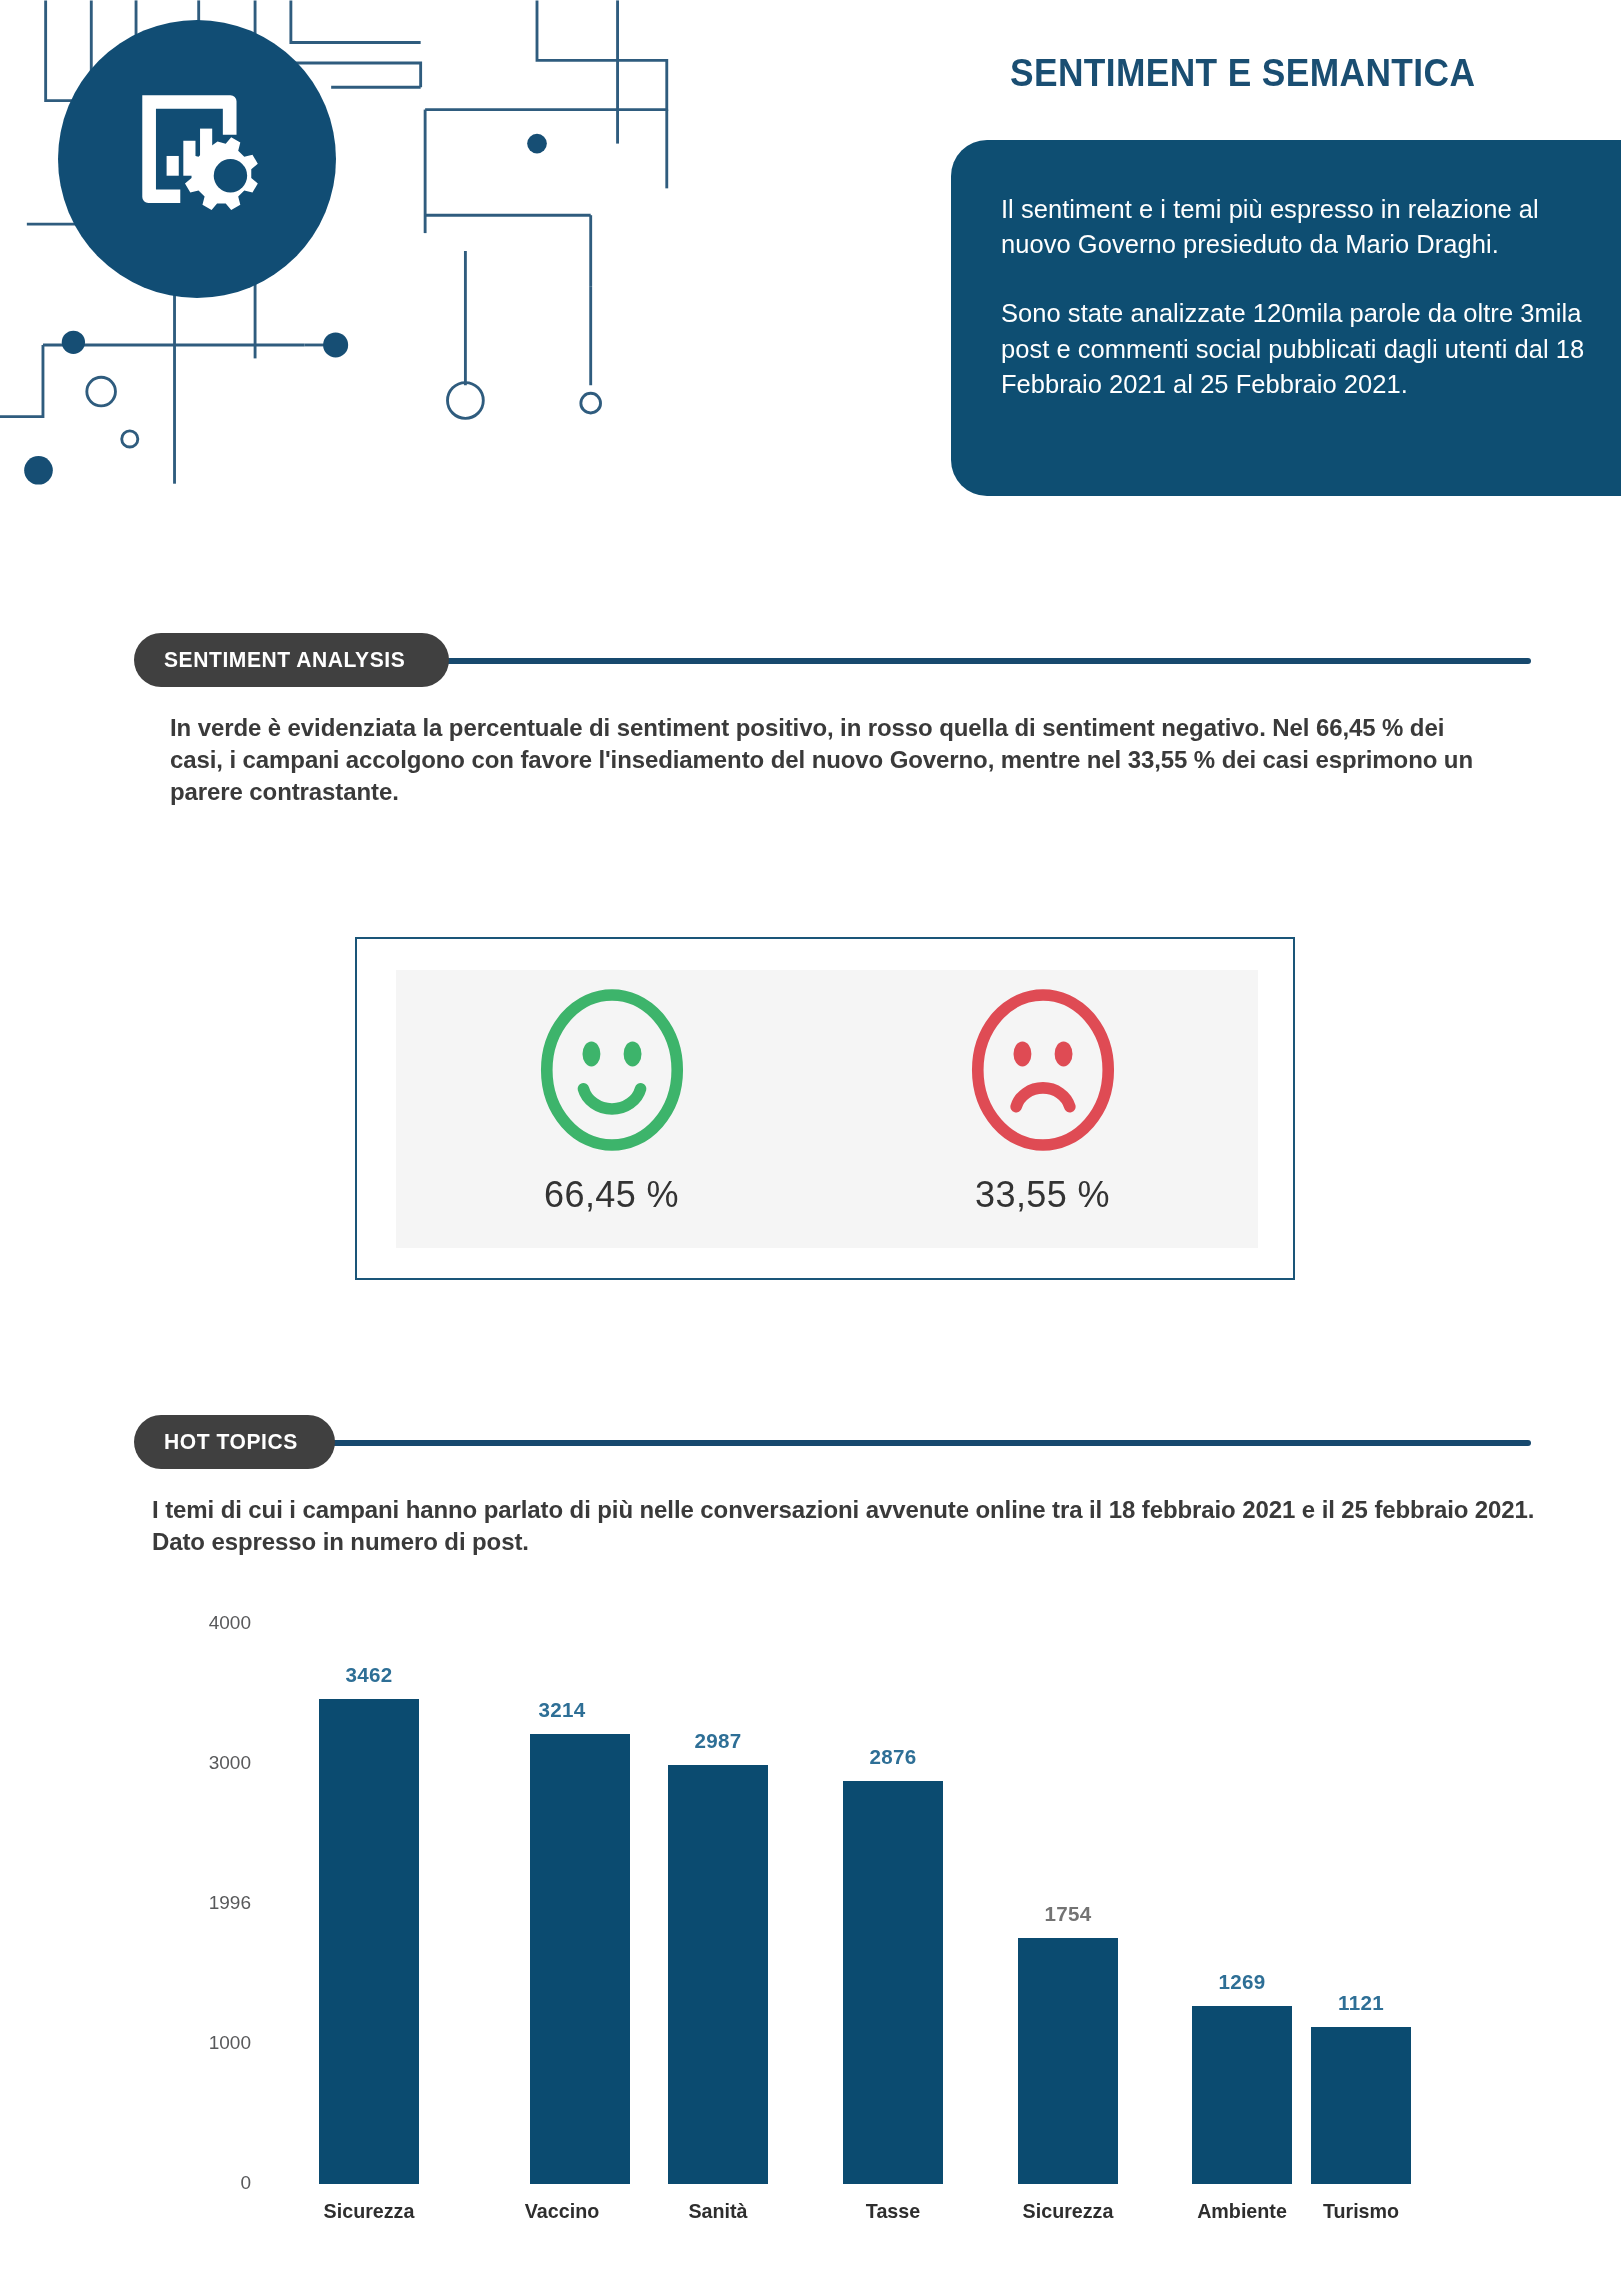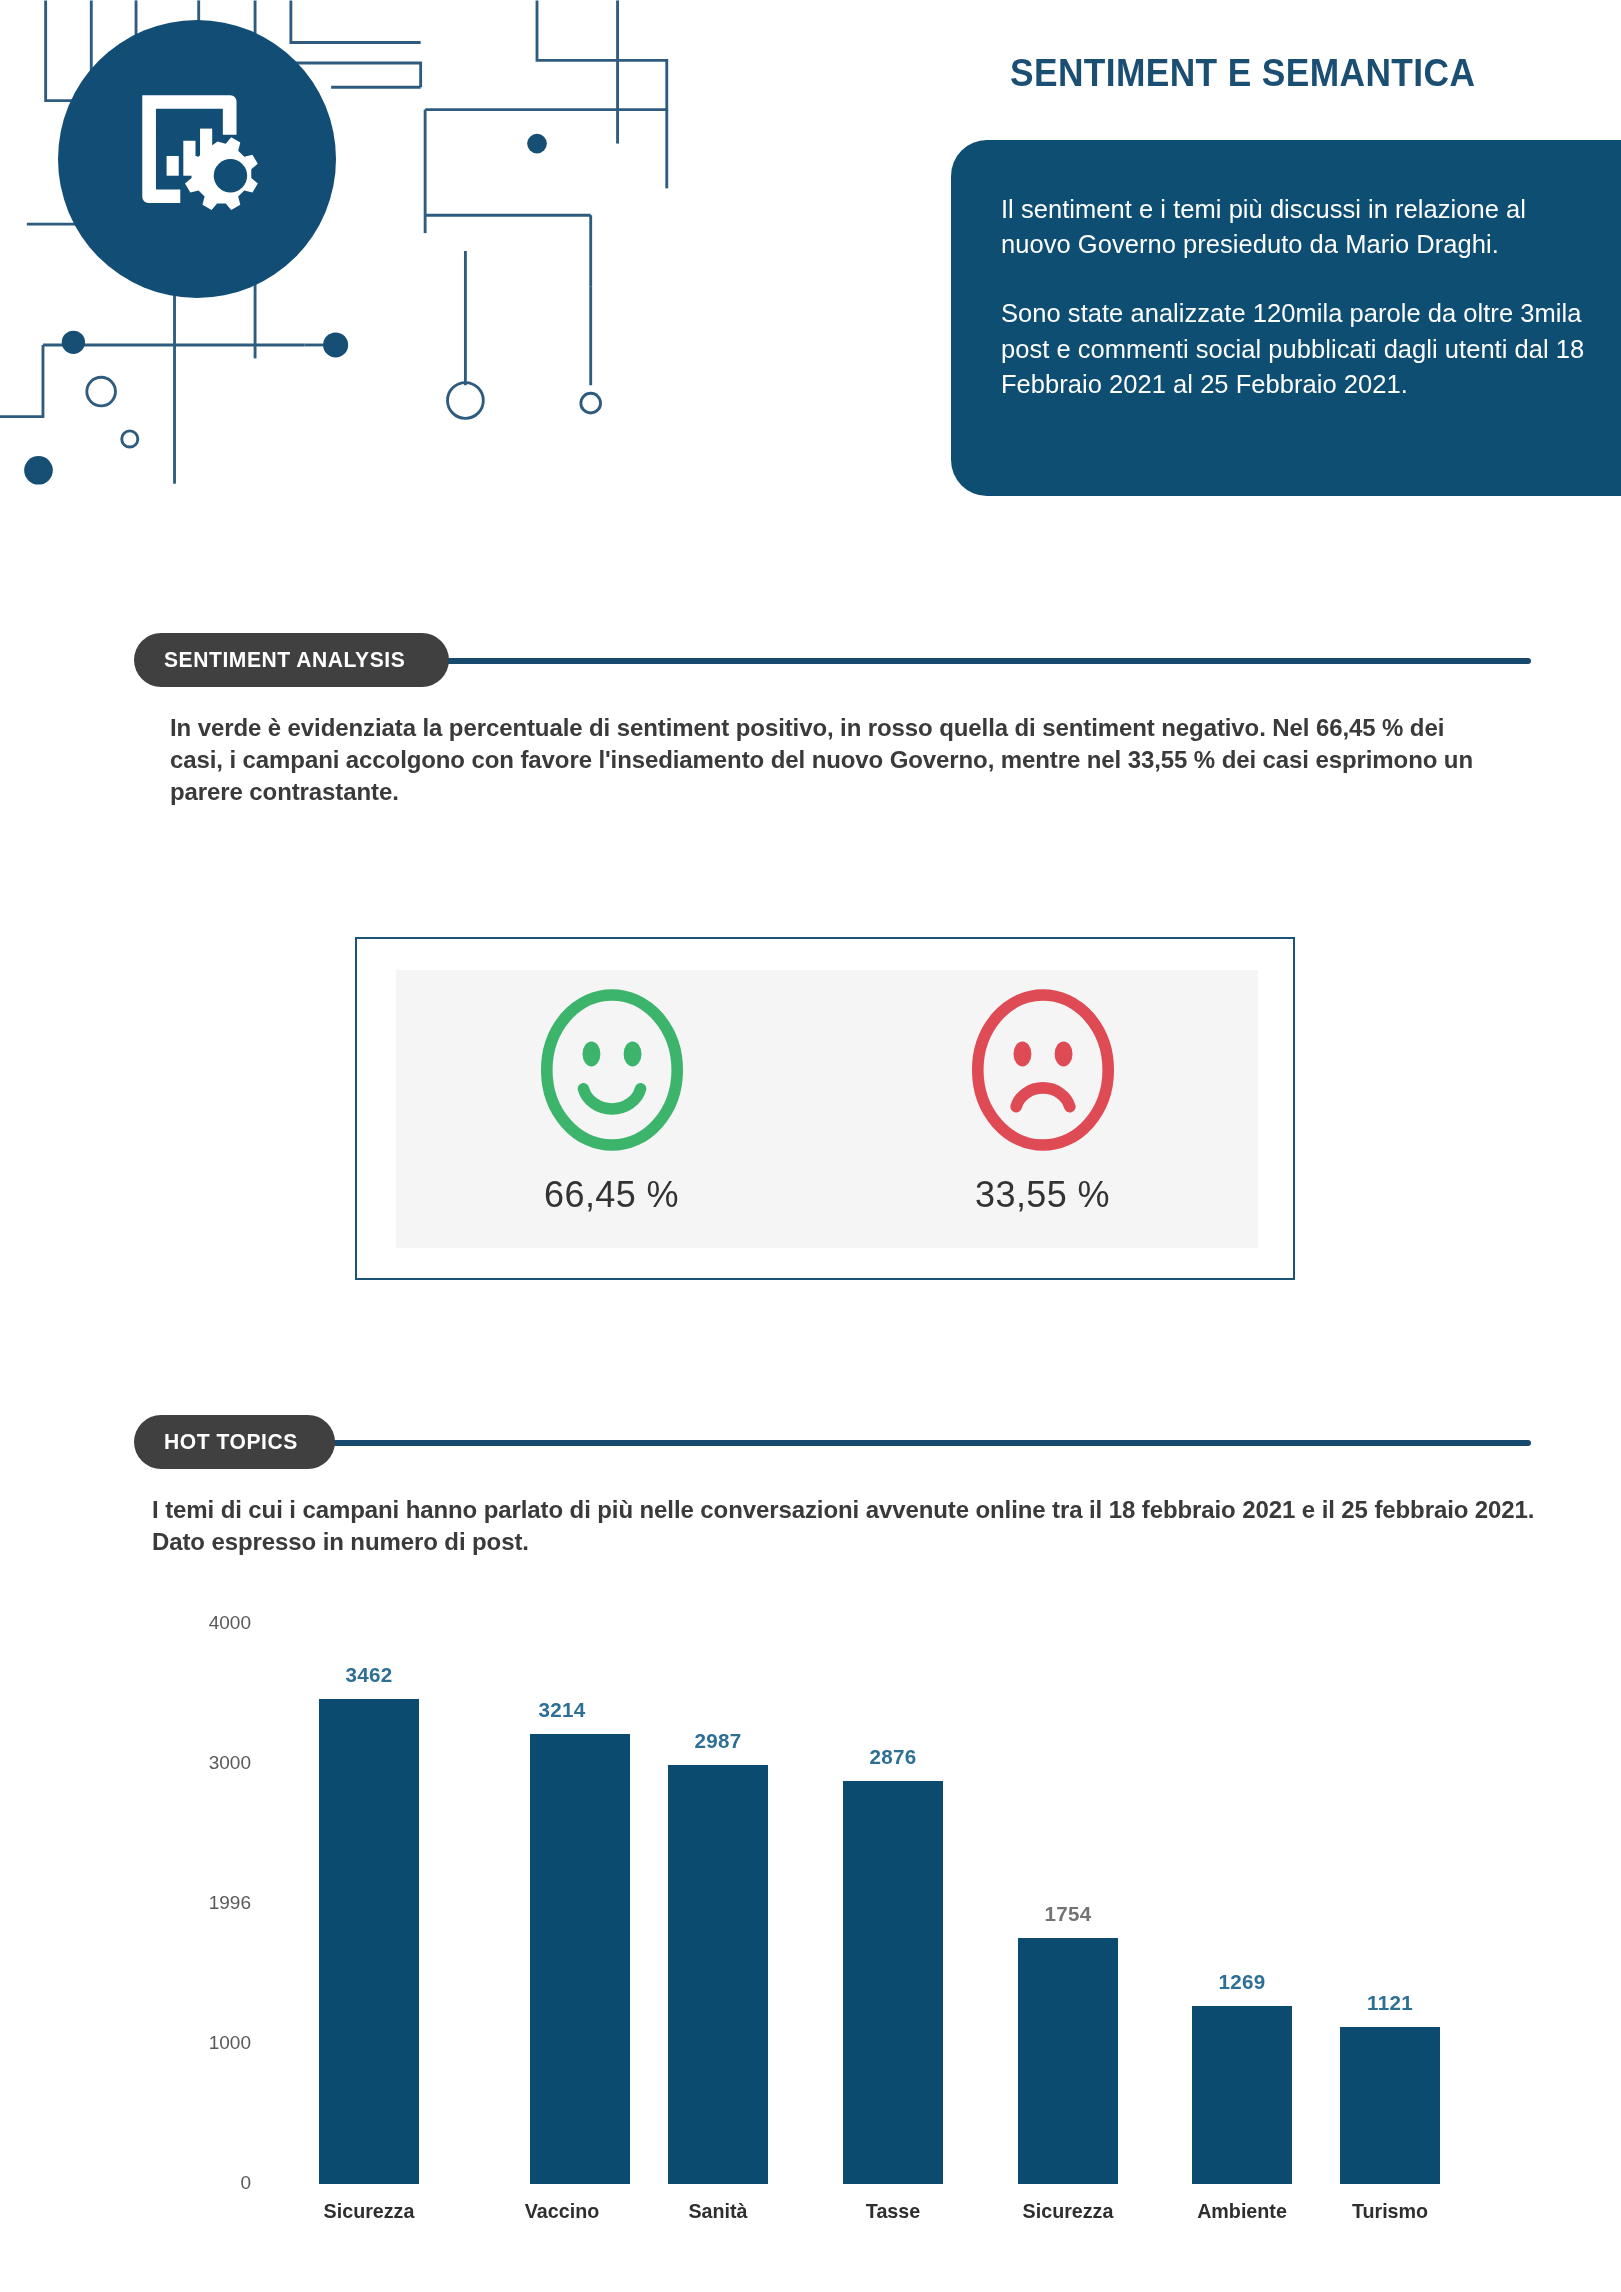--- a/index.html
+++ b/index.html
@@ -259,21 +259,21 @@
       <rect x="52" y="30" width="8" height="31" fill="#ffffff"></rect>
       <path fill="#ffffff" d="M63.5 38.5 l5.4 1.5 3.6 -4.3 6.0 3.5 -1.4 5.4 4.0 4.0 5.4 -1.4 3.5 6.0 -4.3 3.6 0 5.7 4.3 3.6 -3.5 6.0 -5.4 -1.4 -4.0 4.0 1.4 5.4 -6.0 3.5 -3.6 -4.3 -5.7 0 -3.6 4.3 -6.0 -3.5 1.4 -5.4 -4.0 -4.0 -5.4 1.4 -3.5 -6.0 4.3 -3.6 0 -5.7 -4.3 -3.6 3.5 -6.0 5.4 1.4 4.0 -4.0z"></path>
       <circle cx="72" cy="61" r="11" fill="#114D74"></circle>
     </svg>
   </div>
 </div>
 
 <div id="header-title">SENTIMENT E SEMANTICA</div>
 
 <div id="intro-callout">
-  <p>Il sentiment e i temi più discussi in relazione al nuovo Governo presieduto da Mario Draghi.</p>
+  <p>Il sentiment e i temi più espresso in relazione al nuovo Governo presieduto da Mario Draghi.</p>
   <p class="spaced">Sono state analizzate 120mila parole da oltre 3mila post e commenti social pubblicati dagli utenti dal 18 Febbraio 2021 al 25 Febbraio 2021.</p>
 </div>
 
 <div class="section-header" style="left:134px; top:633px; width:1397px;">
   <div class="section-rule" style="left:251px; right:0;"></div>
   <div class="section-pill">
     <span>SENTIMENT ANALYSIS</span>
   </div>
 </div>
 
@@ -346,20 +346,20 @@
       <div class="bar-col" style="left: 736px; width: 100px; height: 246px;">
         <div class="bar-rect" style="height: 246px; background: rgb(11, 75, 112);"></div>
         <div class="bar-value" style="color: #737373; top: -36px;">1754</div>
         <div class="bar-label" style="bottom: -39px;">Sicurezza</div>
       </div>
       <div class="bar-col" style="left: 910px; width: 100px; height: 178px;">
         <div class="bar-rect" style="height: 178px; background: rgb(11, 75, 112);"></div>
         <div class="bar-value" style="color: rgb(46, 111, 150); top: -36px;">1269</div>
         <div class="bar-label" style="bottom: -39px;">Ambiente</div>
       </div>
-      <div class="bar-col" style="left: 1058px; width: 100px; height: 157px;">
+      <div class="bar-col" style="left: 1029px; width: 100px; height: 157px;">
         <div class="bar-rect" style="height: 157px; background: rgb(11, 75, 112);"></div>
         <div class="bar-value" style="color: rgb(46, 111, 150); top: -36px;">1121</div>
         <div class="bar-label" style="bottom: -39px;">Turismo</div>
       </div>
     </div>
 </div>
 
 
 </body></html>

